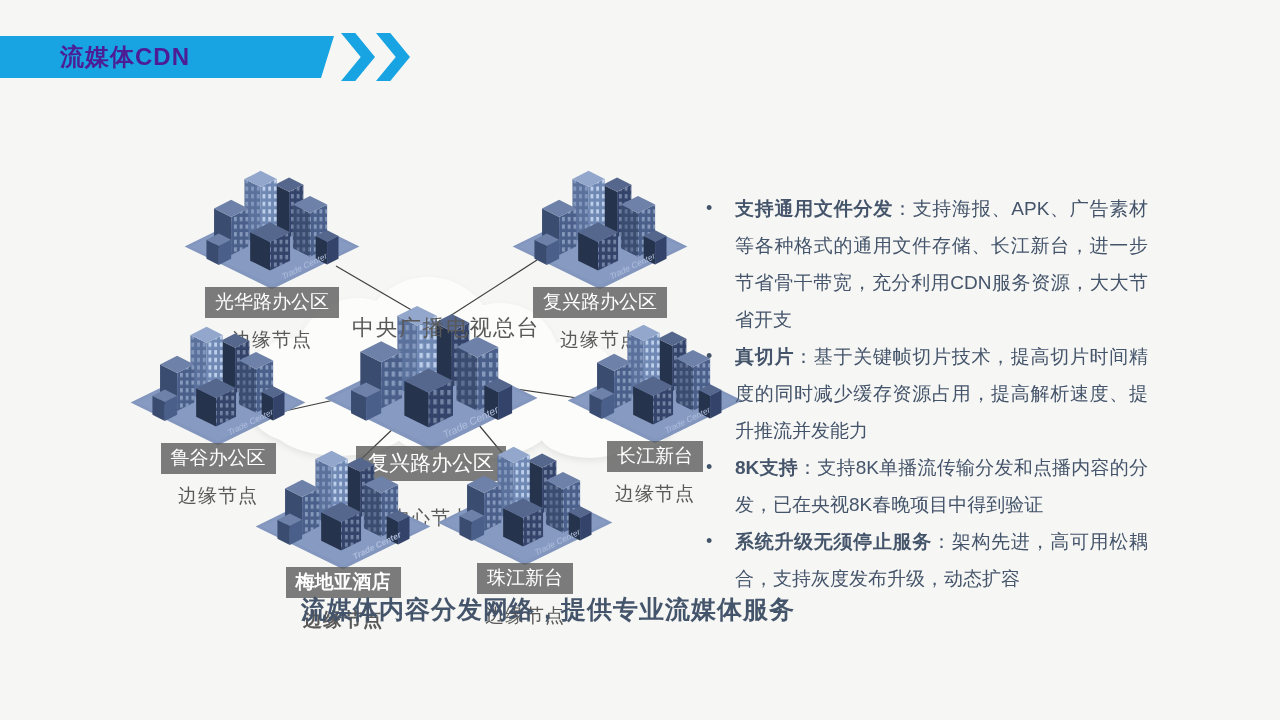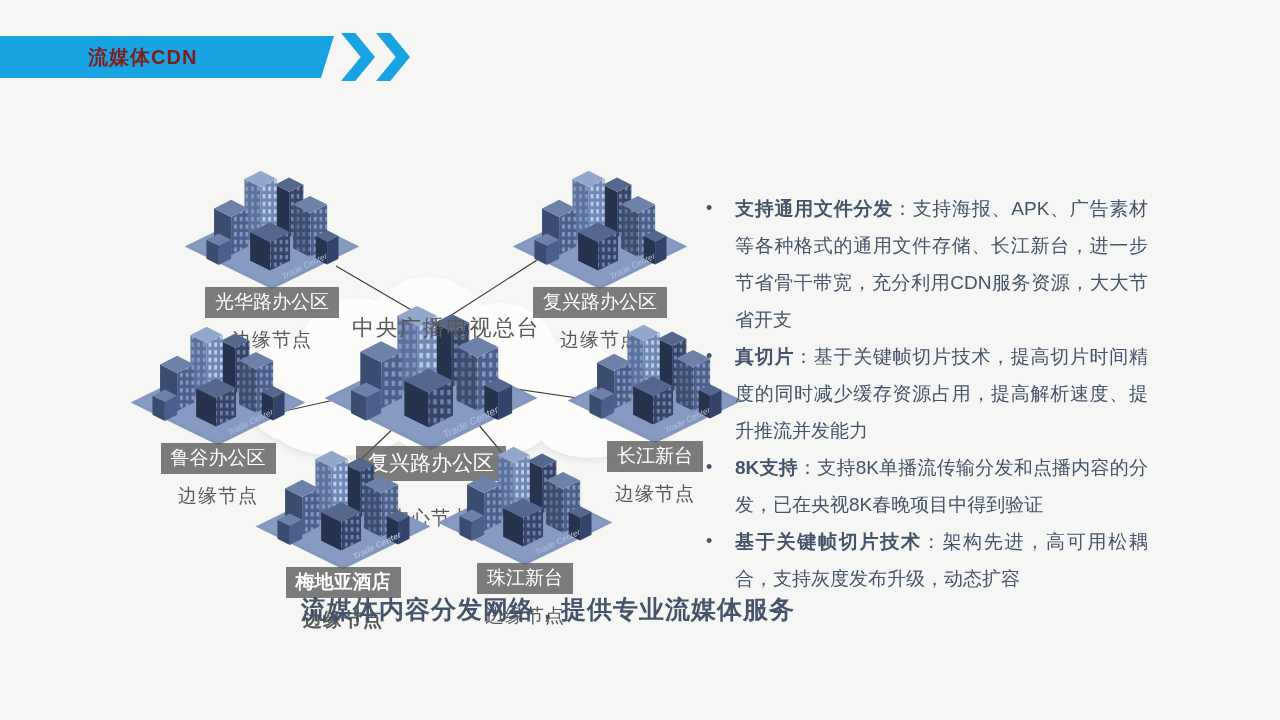--- a/index.html
+++ b/index.html
@@ -17,22 +17,22 @@
     position:relative;width:1280px;height:720px;overflow:hidden;
     background:#f6f6f4;
   }
   
   .title-bar{
     position:absolute;left:0;top:36px;width:334px;height:42px;
     background:var(--accent);
     clip-path:polygon(0 0,100% 0,calc(100% - 13px) 100%,0 100%);
   }
   .title-bar .title{
-    display:block;line-height:42px;padding-left:88px;
-    color:#7f1d1d;font-size:20px;font-weight:700;letter-spacing:1px;
+    display:block;line-height:42px;padding-left:60px;
+    color:#4c1d95;font-size:24px;font-weight:700;letter-spacing:1px;
   }
   .chevron{
     position:absolute;top:33px;width:34px;height:48px;
     background:var(--accent);
     clip-path:polygon(0 0,42% 0,100% 50%,42% 100%,0 100%,58% 50%);
   }
   .chevron.c1{left:341px;}
   .chevron.c2{left:376px;}
   
   .cloud-svg,.lines-svg{position:absolute;left:0;top:0;pointer-events:none;}
@@ -224,19 +224,19 @@
     <li>
       <span class="dot">•</span><span class="term">支持通用文件分发</span><span>：支持海报、APK、广告素材等各种格式的通用文件存储、长江新台，进一步节省骨干带宽，充分利用CDN服务资源，大大节省开支</span>
     </li>
     <li>
       <span class="dot">•</span><span class="term">真切片</span><span>：基于关键帧切片技术，提高切片时间精度的同时减少缓存资源占用，提高解析速度、提升推流并发能力</span>
     </li>
     <li>
       <span class="dot">•</span><span class="term">8K支持</span><span>：支持8K单播流传输分发和点播内容的分发，已在央视8K春晚项目中得到验证</span>
     </li>
     <li>
-      <span class="dot">•</span><span class="term">基于关键帧切片技术</span><span>：架构先进，高可用松耦合，支持灰度发布升级，动态扩容</span>
+      <span class="dot">•</span><span class="term">系统升级无须停止服务</span><span>：架构先进，高可用松耦合，支持灰度发布升级，动态扩容</span>
     </li>
   </ul>
 
   <div class="caption">流媒体内容分发网络，提供专业流媒体服务</div>
 
 </div>
 
 </body></html>

